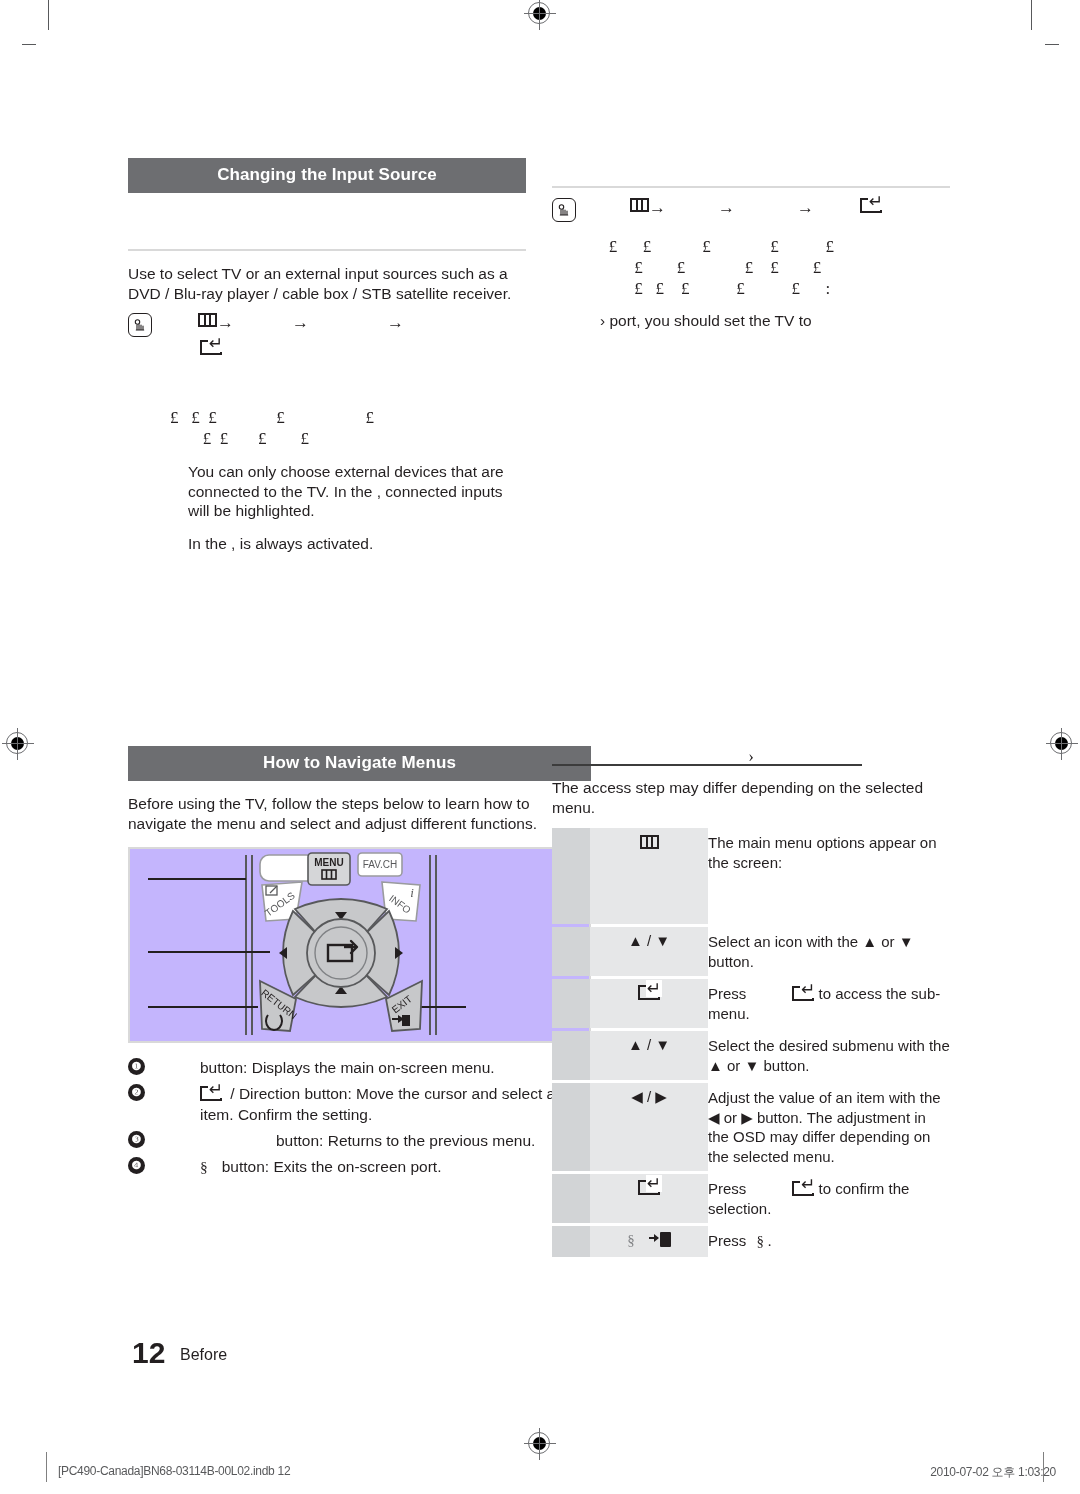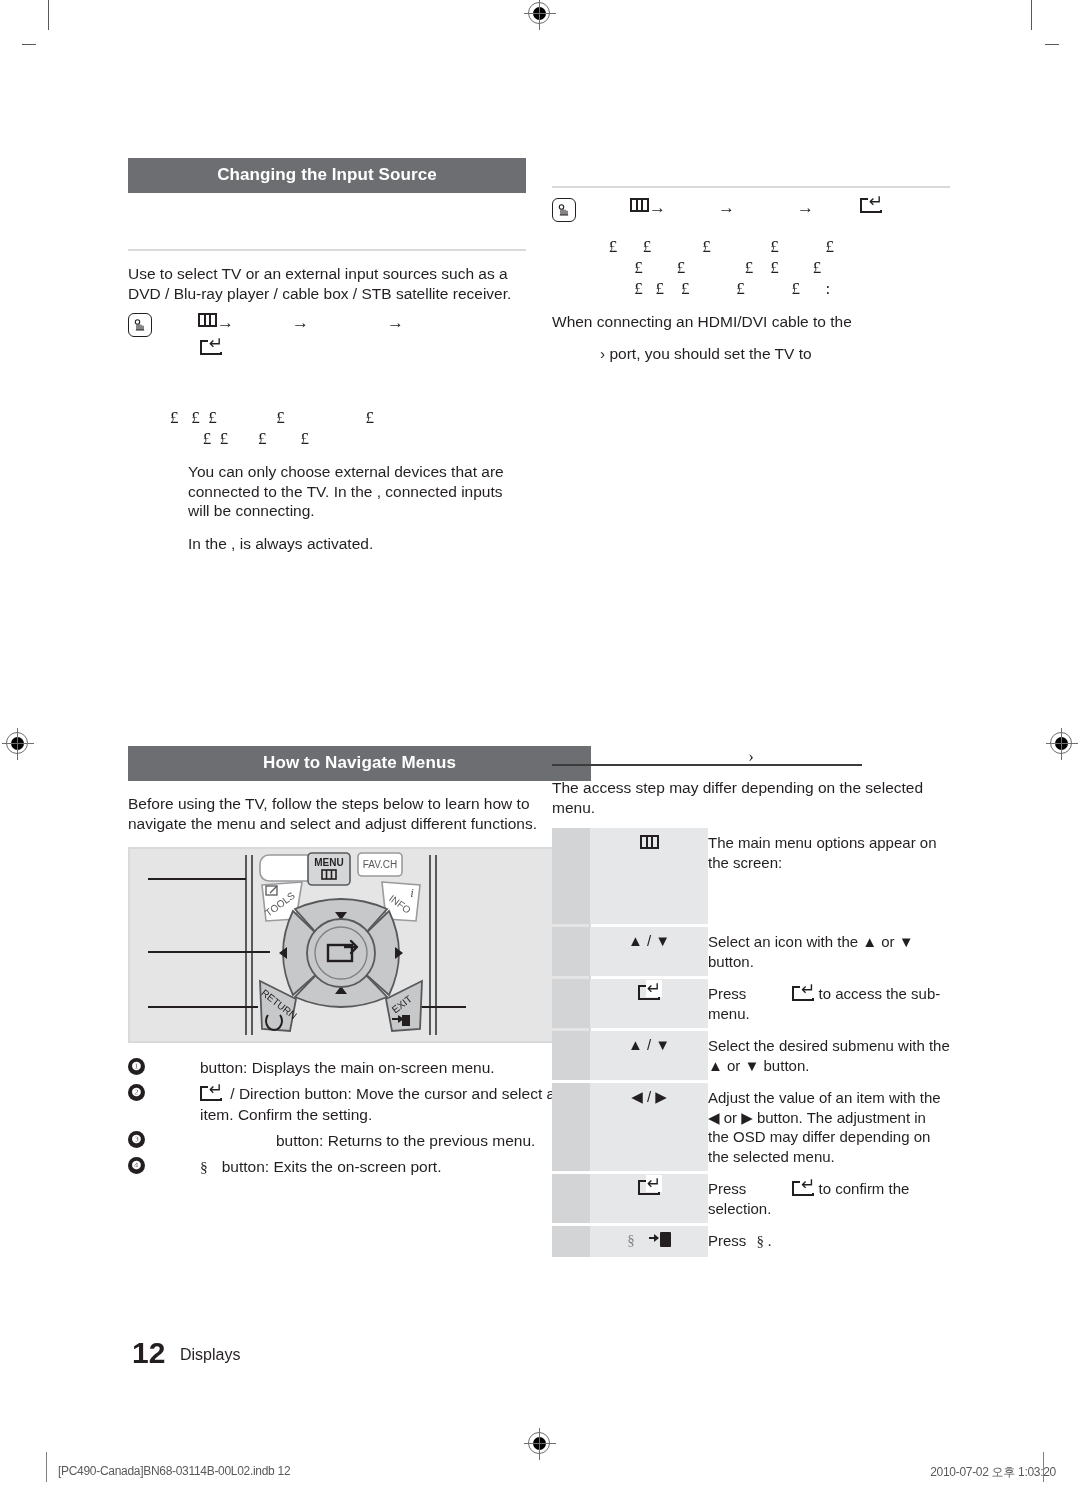--- a/index.html
+++ b/index.html
@@ -183,21 +183,21 @@
   }
 
   .arrow { font-size: 17px; }
 
   
   .remote-box {
     border: 2px solid #d9d9d9;
     margin-top: 14px;
     height: 196px;
     position: relative;
-    background: #e5e5e5;
+    background: #c4b5fd;
     box-sizing: border-box;
   }
 
   
   ol.numlist {
     list-style: none;
     margin: 14px 0 0 0;
     padding: 0;
     font-size: 15.5px;
     line-height: 21px;
@@ -320,21 +320,21 @@
     </div>
     <div style="margin-left:72px;margin-top:2px;">
       <span class="enter-glyph"></span>
     </div>
 
     <div style="height:50px;"></div>
 
     <div class="glyphrow" style="margin-left:42px;">£   £  £              £                   £</div>
     <div class="glyphrow" style="margin-left:62px;">   £  £       £        £</div>
 
-    <p class="body indent">You can only choose external devices that are connected to the TV. In the                         , connected inputs will be connecting.</p>
+    <p class="body indent">You can only choose external devices that are connected to the TV. In the                         , connected inputs will be highlighted.</p>
     <p class="body indent">In the                     ,      is always activated.</p>
   </div>
 
   <div class="col-right">
     <div class="rule-thin tight"></div>
 
     <div class="icon-row">
       <span class="hand-badge">
         <svg width="15" height="15" viewBox="0 0 15 15" aria-hidden="true">
           <circle cx="4.5" cy="4" r="2.2" fill="none" stroke="#231f20" stroke-width="1.1"></circle>
@@ -351,21 +351,20 @@
       <span style="display:inline-block;width:46px;"></span>
       <span class="enter-glyph"></span>
     </div>
 
     <div style="height:14px;"></div>
 
     <div class="glyphrow" style="margin-left:44px;">   £      £            £              £           £</div>
     <div class="glyphrow" style="margin-left:44px;">         £        £              £    £        £</div>
     <div class="glyphrow" style="margin-left:44px;">         £   £    £           £           £      :</div>
 
-    <p class="body">When connecting an HDMI/DVI cable to the</p>
     <p class="body tight" style="margin-left:48px;">›           port, you should set the TV to</p>
   </div>
 
   <div class="col-left-2">
     <div class="section-bar">How to Navigate Menus</div>
 
     <p class="body">Before using the TV, follow the steps below to learn how to navigate the menu and select and adjust different functions.</p>
 
     <div class="remote-box">
       <svg width="394" height="192" viewBox="0 0 394 192" aria-hidden="true">
@@ -516,20 +515,20 @@
           <td class="c3">
             <span>Press</span>
             <span style="font-family:'Liberation Serif',serif;margin-left:6px;">§ .</span>
           </td>
         </tr>
       </tbody>
     </table>
   </div>
 
   <div class="pagenum">12</div>
-  <div class="pagelang">Displays</div>
+  <div class="pagelang">Before</div>
 
   <div class="foot-rule-l"></div>
   <div class="foot-rule-r"></div>
   <div class="footline foot-left">[PC490-Canada]BN68-03114B-00L02.indb   12</div>
   <div class="footline foot-right">2010-07-02   오후 1:03:20</div>
 
 </div>
 
 </body></html>

